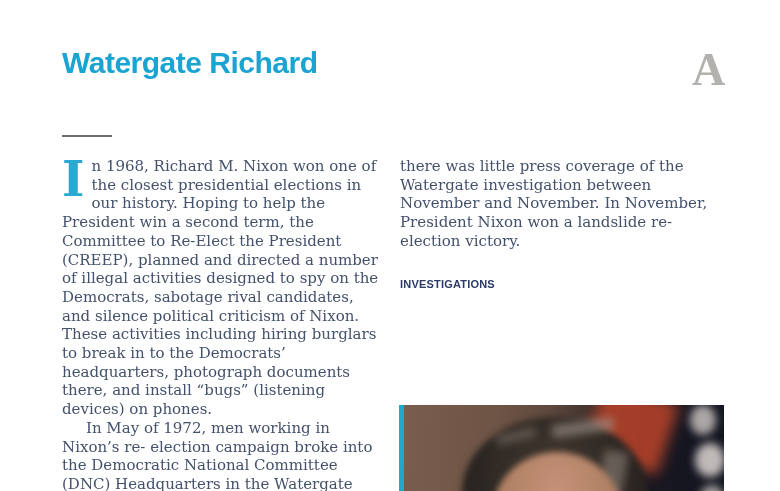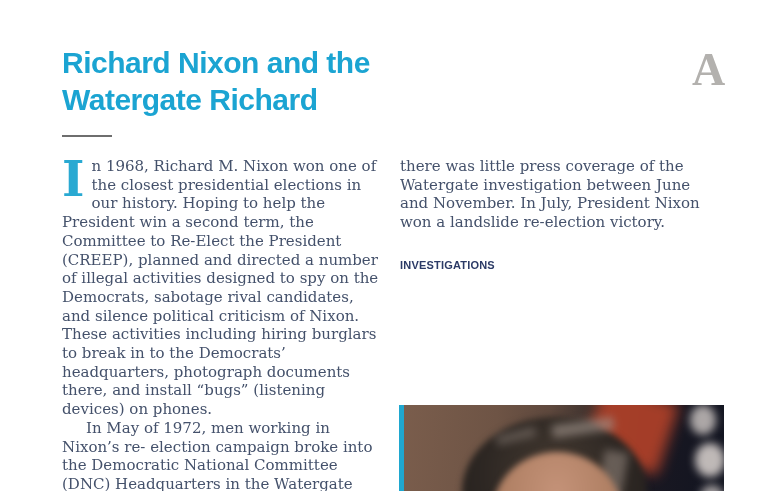--- a/index.html
+++ b/index.html
@@ -68,35 +68,34 @@
     background:radial-gradient(ellipse at 50% 32%, #c49278 0%, #b08064 58%, #996a50 100%);
     filter:blur(3px);
   }
 </style>
 </head>
 <body>
 
 <div class="page">
 
   <div class="title">
-    <div>Richard Nixon and the</div>
     <div>Watergate Richard</div>
   </div>
 
   <div class="corner-letter">A</div>
 
   <div class="divider"></div>
 
   <div class="col col-left">
     <p class="para"><span class="dropcap">I</span><span>n 1968, Richard M. Nixon won one of the closest presidential elections in our history. Hoping to help the President win a second term, the Committee to Re-Elect the President (CREEP), planned and directed a number of illegal activities designed to spy on the Democrats, sabotage rival candidates, and silence political criticism of Nixon. These activities including hiring burglars to break in to the Democrats’ headquarters, photograph documents there, and install “bugs” (listening devices) on phones.</span></p>
     <p class="para indent">In May of 1972, men working in Nixon’s re- election campaign broke into the Democratic National Committee (DNC) Headquarters in the Watergate office-apartment complex  in</p>
   </div>
 
   <div class="col col-right">
-    <p class="para">there was little press coverage of the Watergate investigation between June and November. In July, President Nixon won a landslide re-election victory.</p>
+    <p class="para">there was little press coverage of the Watergate investigation between November and November. In November, President Nixon won a landslide re-election victory.</p>
     <div class="section-heading mt-lg">INVESTIGATIONS</div>
   </div>
 
   <div class="photo" title="Portrait of Richard Nixon in front of an American flag">
     <div class="photo-bar"></div>
     <div class="photo-canvas">
       <div class="p-bg"></div>
       <div class="p-red"></div>
       <div class="p-star s1"></div>
       <div class="p-star s2"></div>

